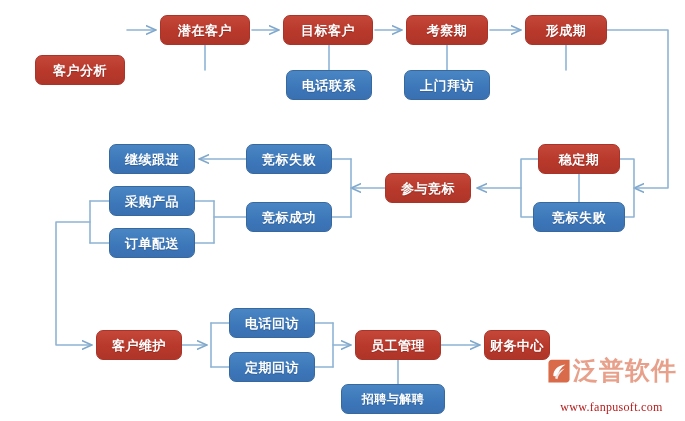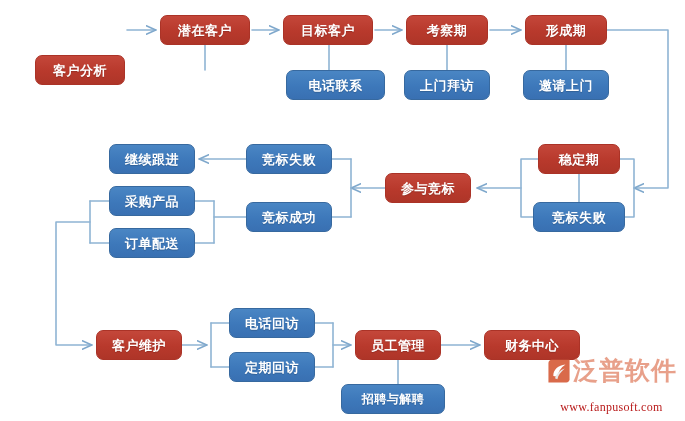--- a/index.html
+++ b/index.html
@@ -151,41 +151,40 @@
       <path d="M 398 360 L 398 384"></path>
     </g>
   </svg>
 
   <div class="node red n-sm" style="left: 35px; top: 15px; width: 90px; height: 30px; margin-top: 40px;">客户分析</div>
   <div class="node red n-sm" style="left: 160px; top: 15px; width: 90px; height: 30px;">潜在客户</div>
   <div class="node red n-sm" style="left: 283px; top: 15px; width: 90px; height: 30px;">目标客户</div>
   <div class="node red n-sm" style="left: 406px; top: 15px; width: 82px; height: 30px;">考察期</div>
   <div class="node red n-sm" style="left: 525px; top: 15px; width: 82px; height: 30px;">形成期</div>
 
-  <div class="node blue n-sm" style="left: 286px; top: 70px; width: 99px; height: 30px;">电话联系</div>
+  <div class="node blue n-sm" style="left: 286px; top: 70px; width: 86px; height: 30px;">电话联系</div>
   <div class="node blue n-sm" style="left: 404px; top: 70px; width: 86px; height: 30px;">上门拜访</div>
-  <div class="node blue n-sm" style="left: 523px; top: 70px; width: 86px; height: 30px;">邀请上门</div>
 
   <div class="node blue n-sm" style="left: 109px; top: 144px; width: 86px; height: 30px;">继续跟进</div>
   <div class="node blue n-sm" style="left: 109px; top: 186px; width: 86px; height: 30px;">采购产品</div>
   <div class="node blue n-sm" style="left: 109px; top: 228px; width: 86px; height: 30px;">订单配送</div>
 
   <div class="node blue n-sm" style="left: 246px; top: 144px; width: 86px; height: 30px;">竞标失败</div>
   <div class="node blue n-sm" style="left: 246px; top: 202px; width: 86px; height: 30px;">竞标成功</div>
 
   <div class="node red n-sm" style="left: 385px; top: 173px; width: 86px; height: 30px;">参与竞标</div>
 
   <div class="node red n-sm" style="left: 538px; top: 144px; width: 82px; height: 30px; text-align: right;">稳定期</div>
   <div class="node blue n-sm" style="left: 533px; top: 202px; width: 92px; height: 30px;">竞标失败</div>
 
   <div class="node red n-sm" style="left: 96px; top: 330px; width: 86px; height: 30px;">客户维护</div>
   <div class="node blue n-sm" style="left: 229px; top: 308px; width: 86px; height: 30px;">电话回访</div>
   <div class="node blue n-sm" style="left: 229px; top: 352px; width: 86px; height: 30px;">定期回访</div>
   <div class="node red n-sm" style="left: 355px; top: 330px; width: 86px; height: 30px;">员工管理</div>
-  <div class="node red n-sm" style="left: 484px; top: 330px; width: 96px; height: 30px;">财务中心</div>
+  <div class="node red n-sm" style="left: 484px; top: 330px; width: 66px; height: 30px;">财务中心</div>
   <div class="node blue n-xs" style="left: 341px; top: 384px; width: 104px; height: 30px;">招聘与解聘</div>
 
   <div id="brand">
     <div class="mark">
       <svg class="glyph" viewBox="0 0 32 32" xmlns="http://www.w3.org/2000/svg">
         <path d="M3 6 C3 3.8 4.8 2 7 2 L29 2 L29 26 C29 28.2 27.2 30 25 30 L3 30 Z" fill="#d96a4a"></path>
         <path d="M9 22 C9 14 15 9 24 8 C18 12 15 17 14 23 Z" fill="#ffffff"></path>
         <path d="M11 25 C13 19 17 15 23 13 C18 18 15 21 14 26 Z" fill="#e8e8e8"></path>
       </svg>
       <span class="bname">泛普软件</span>

